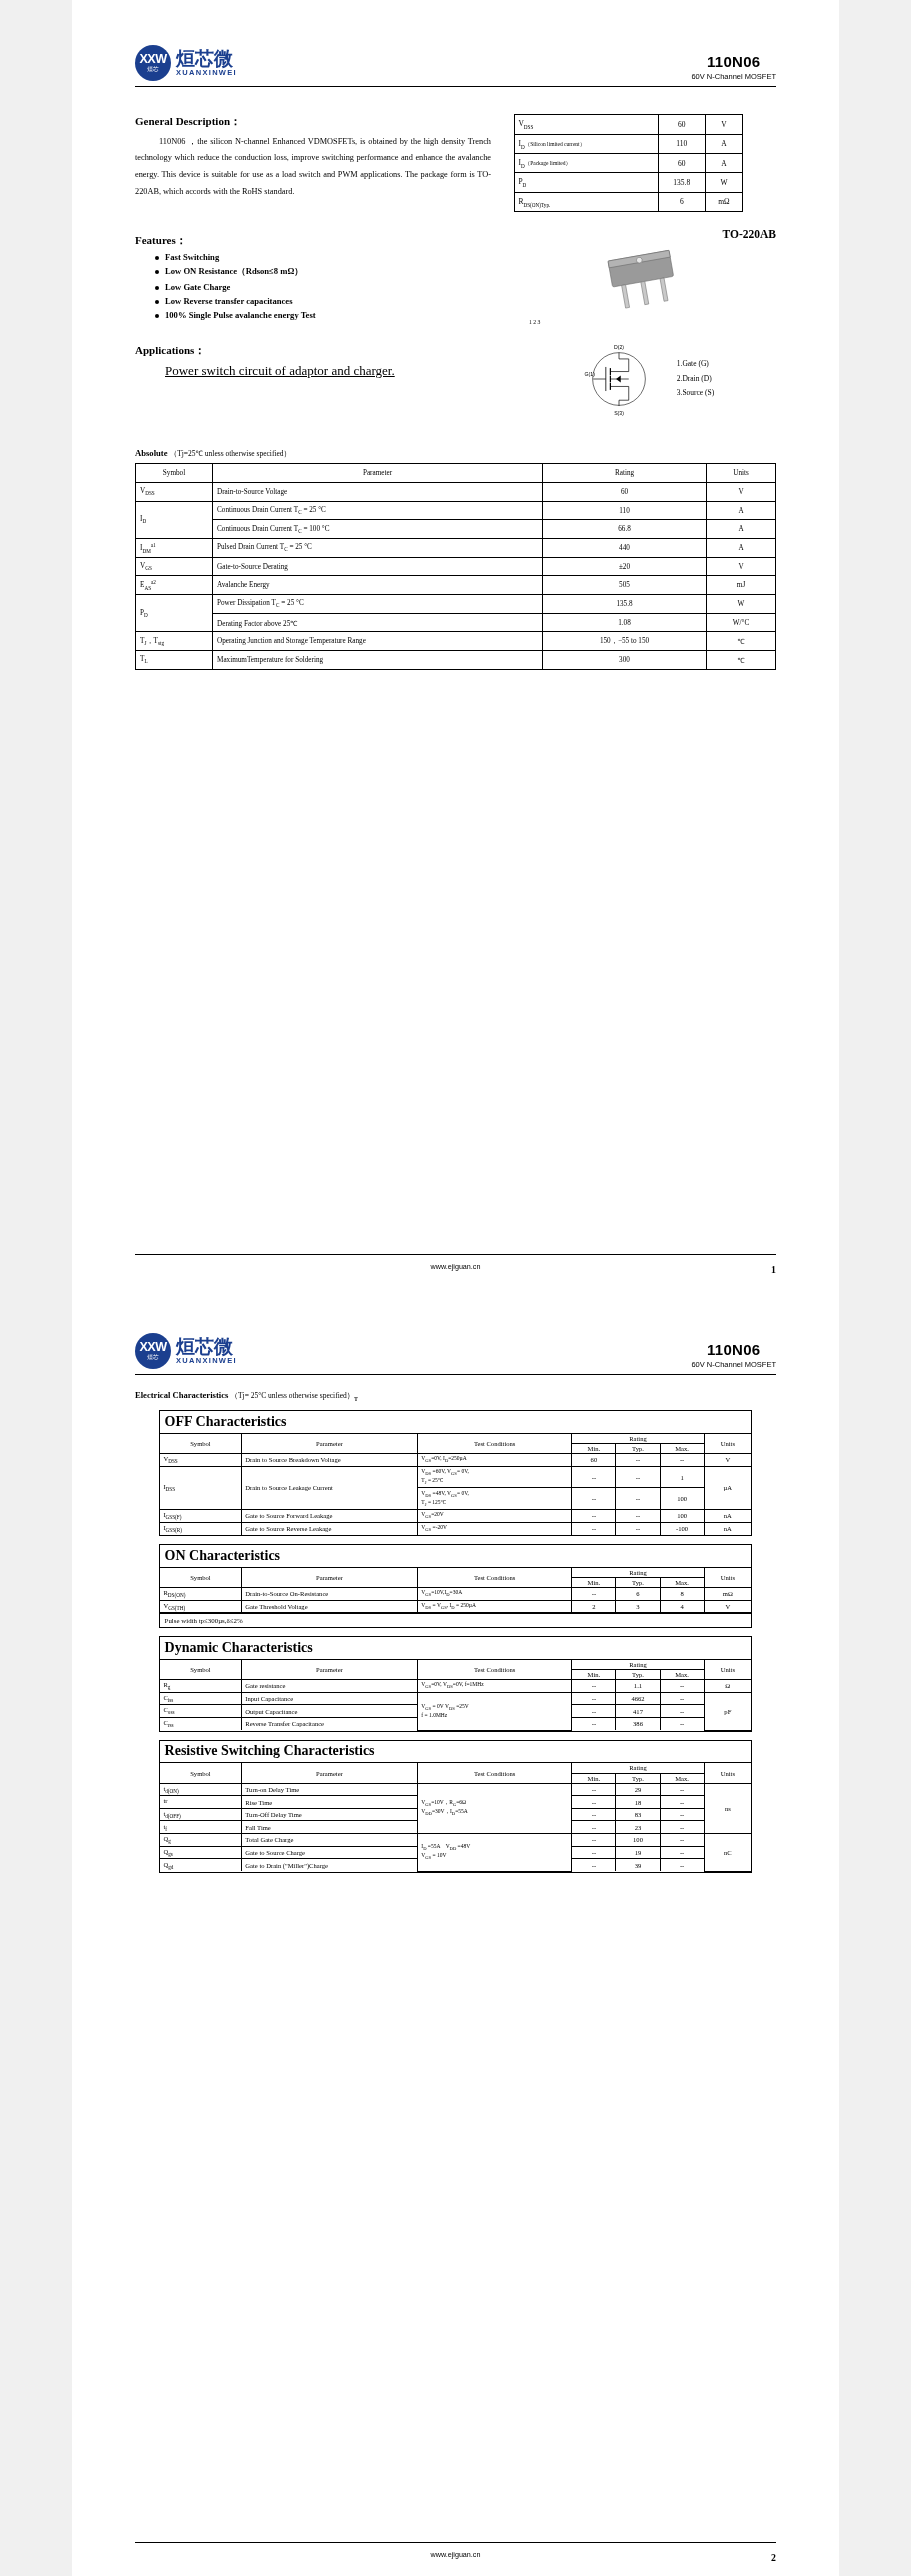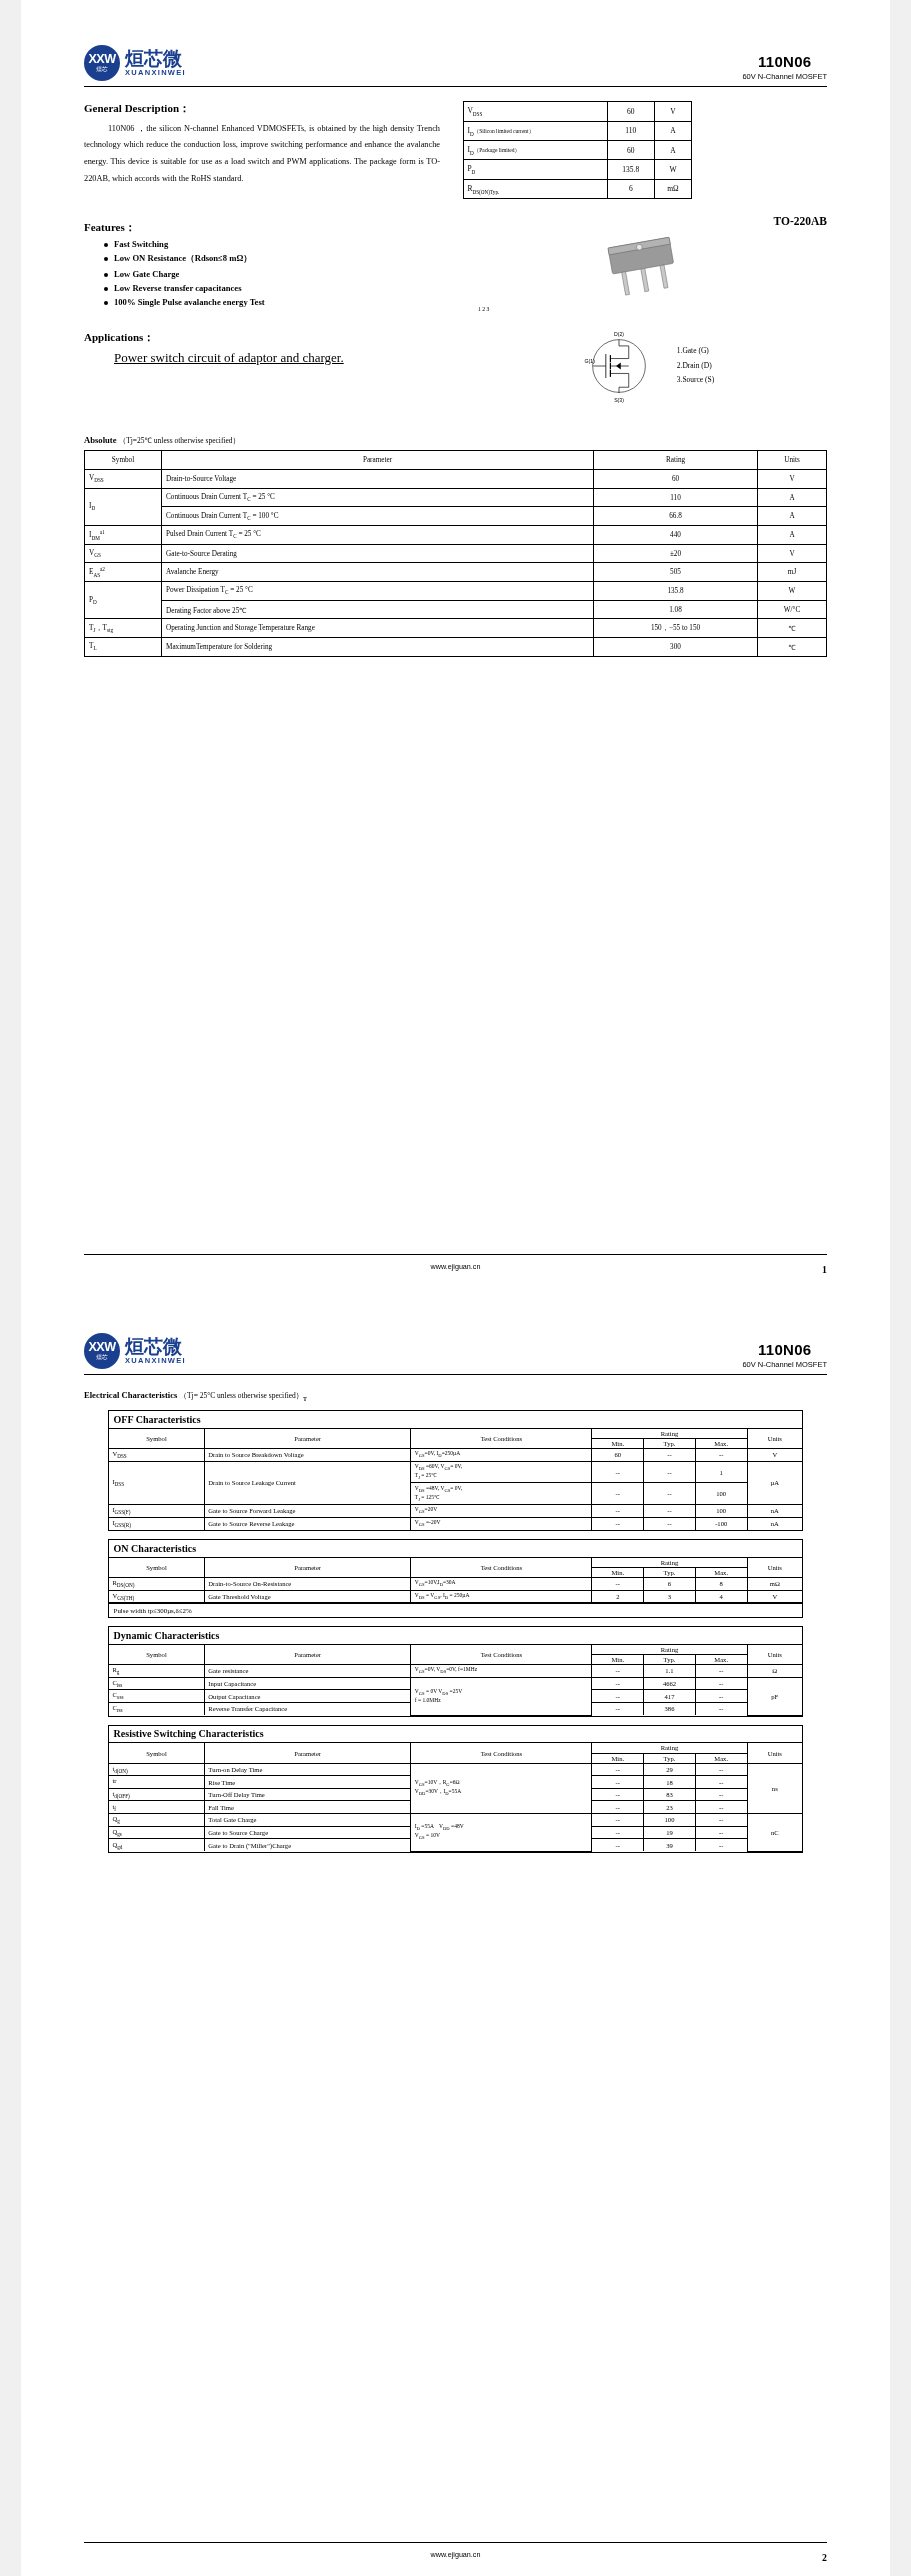--- a/index.html
+++ b/index.html
@@ -1,38 +1,38 @@
 <!DOCTYPE html>
 <html style="font-size:9.2px"><head>
 <meta charset="utf-8">
 <style>
   html,body{margin:0;padding:0;background:#f0f0f0;}
   body{font-family:"Liberation Serif", serif;color:#000;}
-  .page{width:869px;background:#ffffff;margin:0 auto;position:relative;box-sizing:border-box;}
+  .page{width:767px;background:#ffffff;margin:0 auto;position:relative;box-sizing:border-box;}
   .page1{height:1288px;}
   .page2{height:1288px;}
   .inner{padding:0 63px;box-sizing:border-box;}
 
   
   .hdr{display:flex;align-items:flex-end;justify-content:space-between;padding-top:45px;}
   .logo-wrap{display:flex;align-items:center;}
   .logo-mark{width:36px;height:36px;border-radius:50%;background:#1b3f8f;color:#fff;display:flex;flex-direction:column;align-items:center;justify-content:center;font-family:"Liberation Sans",sans-serif;line-height:1;}
   .logo-mark .l1{font-size:12.6px;font-weight:bold;letter-spacing:-0.6px;}
   .logo-mark .l2{font-size:5.7px;margin-top:1.1px;}
   .logo-txt{margin-left:5px;}
   .logo-cn{font-size:19px;font-weight:bold;color:#1b3f8f;font-family:"DejaVu Sans",sans-serif;line-height:1.05;}
   .logo-en{font-size:7.5px;font-weight:bold;color:#1b3f8f;letter-spacing:1.3px;font-family:"Liberation Sans",sans-serif;}
   .hdr-right{text-align:center;font-family:"Liberation Sans",sans-serif;}
   .part-no{font-size:15px;font-weight:bold;letter-spacing:0.3px;}
   .part-sub{font-size:7.5px;margin-top:1.7px;}
   .rule{height:1.7px;background:#000;margin:4.6px 63px 0 63px;}
 
   
   .sec-title{font-size:11px;font-weight:bold;font-family:"Liberation Serif",serif;}
-  .two-col{display:flex;margin-top:14px;}
+  .two-col{display:flex;margin-top:27px;}
   .col-left{width:356px;}
   .col-right{width:auto;margin-left:23px;flex:1;}
   .desc{font-size:8.3px;line-height:2.0;text-align:justify;margin-top:4.6px;}
   .desc .indent{display:inline-block;width:24px;}
 
   table{border-collapse:collapse;}
   .tbl-spec{width:229px;font-size:7.5px;font-family:"Liberation Serif",serif;}
   .tbl-spec td{border:0.6px solid #000;padding:1.7px 3.4px;height:15px;}
   .tbl-spec td.c{text-align:center;}
   .sub{font-size:5.2px;vertical-align:sub;}
@@ -64,21 +64,21 @@
 
   
   .foot-rule{height:1.1px;background:#000;margin:0 63px;}
   .footer{position:absolute;bottom:0;left:0;right:0;}
   .foot-inner{display:flex;justify-content:center;position:relative;padding:6.9px 63px 17px 63px;font-family:"Liberation Sans",sans-serif;font-size:7.2px;}
   .pg-num{position:absolute;right:63px;bottom:12.6px;font-size:9.8px;font-weight:bold;font-family:"Liberation Serif",serif;}
 
   
   .elec-head{font-size:8.6px;font-weight:bold;margin-top:15px;}
   .blk{border:0.6px solid #000;margin-top:8px;}
-  .blk-title{font-size:10px;font-weight:bold;padding:2.9px 4.6px;border-bottom:0.6px solid #000;}
+  .blk-title{font-size:14px;font-weight:bold;padding:2.9px 4.6px;border-bottom:0.6px solid #000;}
   .tbl-e{width:100%;font-size:6.6px;border-collapse:collapse;}
   .tbl-e td,.tbl-e th{border:0.6px solid #000;padding:1.1px 3.4px;font-weight:normal;text-align:left;}
   .tbl-e td.c,.tbl-e th.c{text-align:center;}
   .tbl-e .h{height:12.6px;}
   .c-sym{width:68px;}
   .c-par{width:155px;}
   .c-cond{width:135px;}
   .c-r{width:33px;}
   .c-u{width:36px;}
   .note{font-size:6.9px;padding:2.9px 4.6px;}

